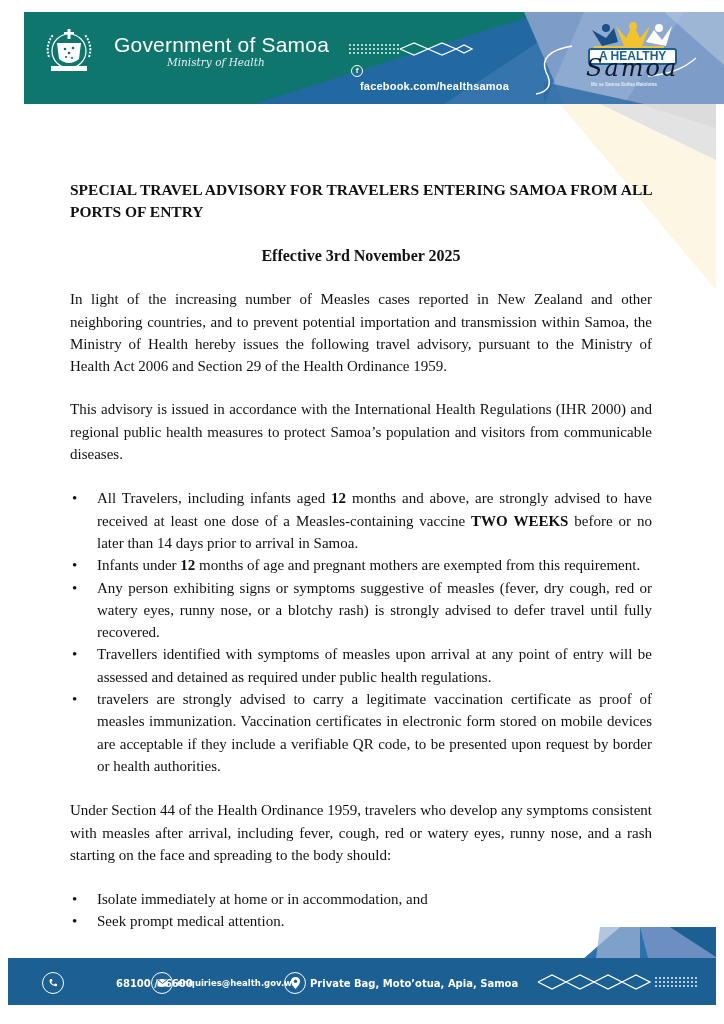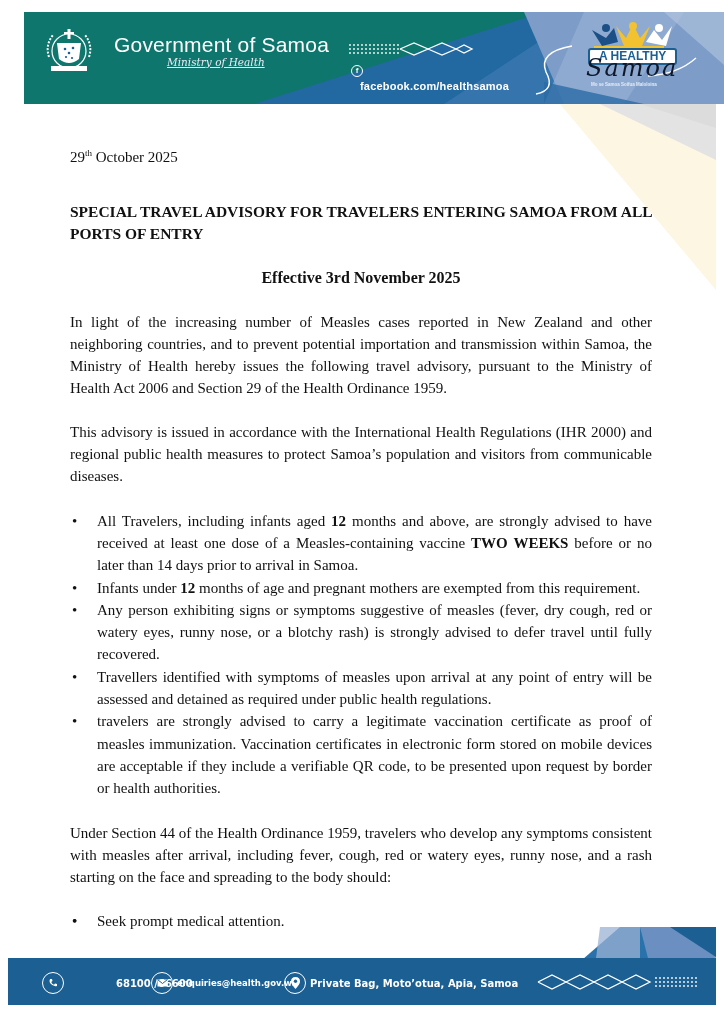--- a/index.html
+++ b/index.html
@@ -8,21 +8,21 @@
 
   
   .header {
     position: absolute; left: 24px; top: 12px; width: 708px; height: 92px;
     background: #0f766e; overflow: hidden;
   }
   .header .crest { position:absolute; left:17px; top:15px; width:56px; height:48px; }
   .header .gov-title { position:absolute; left:90px; top:21px; font-family:"Liberation Sans", sans-serif;
     font-size:21px; color:#ffffff; letter-spacing:0.2px; }
   .header .gov-sub { position:absolute; left:143px; top:44px; font-family:"DejaVu Serif", serif;
-    font-style:italic; font-size:10.5px; color:#e8eef6;text-decoration:underline; }
+    font-style:italic; font-size:10.5px; color:#e8eef6; }
   .header .dots { position:absolute; left:324px; top:29px; }
   .header .fb-icon { position:absolute; left:327px; top:53px; width:12px; height:12px; border:1px solid #fff;
     border-radius:50%; color:#fff; font-family:"Liberation Sans", sans-serif; font-size:8px; font-weight:bold;
     text-align:center; line-height:10px; }
   .header .fb-url { position:absolute; left:336px; top:68px; font-family:"Liberation Sans", sans-serif;
     font-size:11px; font-weight:bold; color:#ffffff; letter-spacing:0.2px; }
   .logo { position:absolute; left:528px; top:18px; width:180px; height:82px; }
   .logo .badge { position:absolute; left:60px; top:30px; background:#ffffff; border:2px solid #1b5f93;
     border-radius:3px; padding:0 9px; font-family:"Liberation Sans", sans-serif; font-weight:bold;
     font-size:12px; color:#1b5f93; line-height:13px; }
@@ -154,42 +154,39 @@
   <svg style="position:absolute;left:0;top:20px" width="180" height="60" viewBox="0 0 180 60">
     <path d="M44 8 Q10 14 18 34 Q28 52 8 56" stroke="#fff" stroke-width="1.5" fill="none"></path>
     <path d="M120 38 Q150 36 168 20" stroke="#fff" stroke-width="1.3" fill="none"></path>
   </svg>
   <div class="badge">A HEALTHY</div>
   <div class="samoa">Samoa</div>
   <div class="tagline">Mo se Samoa Soifua Maloloina</div>
 </div>
 
 <div class="content">
-  <div class="date">
-    <span>29</span><sup>th</sup><span> October 2025</span>
-  </div>
 
   <div class="title">SPECIAL TRAVEL ADVISORY FOR TRAVELERS ENTERING SAMOA FROM ALL PORTS OF ENTRY</div>
   <div class="effective">Effective 3rd November 2025</div>
 
   <p class="para">In light of the increasing number of Measles cases reported in New Zealand and other neighboring countries, and to prevent potential importation and transmission within Samoa, the Ministry of Health hereby issues the following travel advisory, pursuant to the Ministry of Health Act 2006 and Section 29 of the Health Ordinance 1959.</p>
   <p class="para">This advisory is issued in accordance with the International Health Regulations (IHR 2000) and regional public health measures to protect Samoa’s population and visitors from communicable diseases.</p>
 
   <ul class="bullets" id="advisory-list">
       <li><span class="bullet">•</span><span>All Travelers, including infants aged </span><b>12</b><span> months and above, are strongly advised to have received at least one dose of a Measles-containing vaccine </span><b>TWO WEEKS</b><span> before or no later than 14 days prior to arrival in Samoa.</span></li>
       <li><span class="bullet">•</span><span>Infants under </span><b>12</b><span> months of age and pregnant mothers are exempted from this requirement.</span></li>
       <li><span class="bullet">•</span><span>Any person exhibiting signs or symptoms suggestive of measles (fever, dry cough, red or watery eyes, runny nose, or a blotchy rash) is strongly advised to defer travel until fully recovered.</span></li>
       <li><span class="bullet">•</span><span>Travellers identified with symptoms of measles upon arrival at any point of entry will be assessed and detained as required under public health regulations.</span></li>
       <li><span class="bullet">•</span><span>travelers are strongly advised to carry a legitimate vaccination certificate as proof of measles immunization. Vaccination certificates in electronic form stored on mobile devices are acceptable if they include a verifiable QR code, to be presented upon request by border or health authorities.</span></li>
     </ul>
 
   <p class="para" style="margin-top:22px;">Under Section 44 of the Health Ordinance 1959, travelers who develop any symptoms consistent with measles after arrival, including fever, cough, red or watery eyes, runny nose, and a rash starting on the face and spreading to the body should:</p>
 
   <ul class="bullets" id="action-list">
-      <li><span class="bullet">•</span></li>
+      <li><span class="bullet">•</span><span>Isolate immediately at home or in accommodation, and</span></li>
       <li><span class="bullet">•</span><span>Seek prompt medical attention.</span></li>
     </ul>
 </div>
 
 <svg class="footer-deco" viewBox="0 0 246 78">
   <polygon points="60,78 150,0 246,0 246,78" fill="#2a72ab"></polygon>
   <polygon points="120,78 130,0 170,0 170,78" fill="#9bb2d4" opacity="0.75"></polygon>
   <polygon points="170,0 246,0 246,78 190,78" fill="#6b8fc1"></polygon>
   <polygon points="200,0 246,0 246,30" fill="#1b5f93"></polygon>
   <polygon points="140,78 246,30 246,78" fill="#b5c7e2" opacity="0.5"></polygon>

